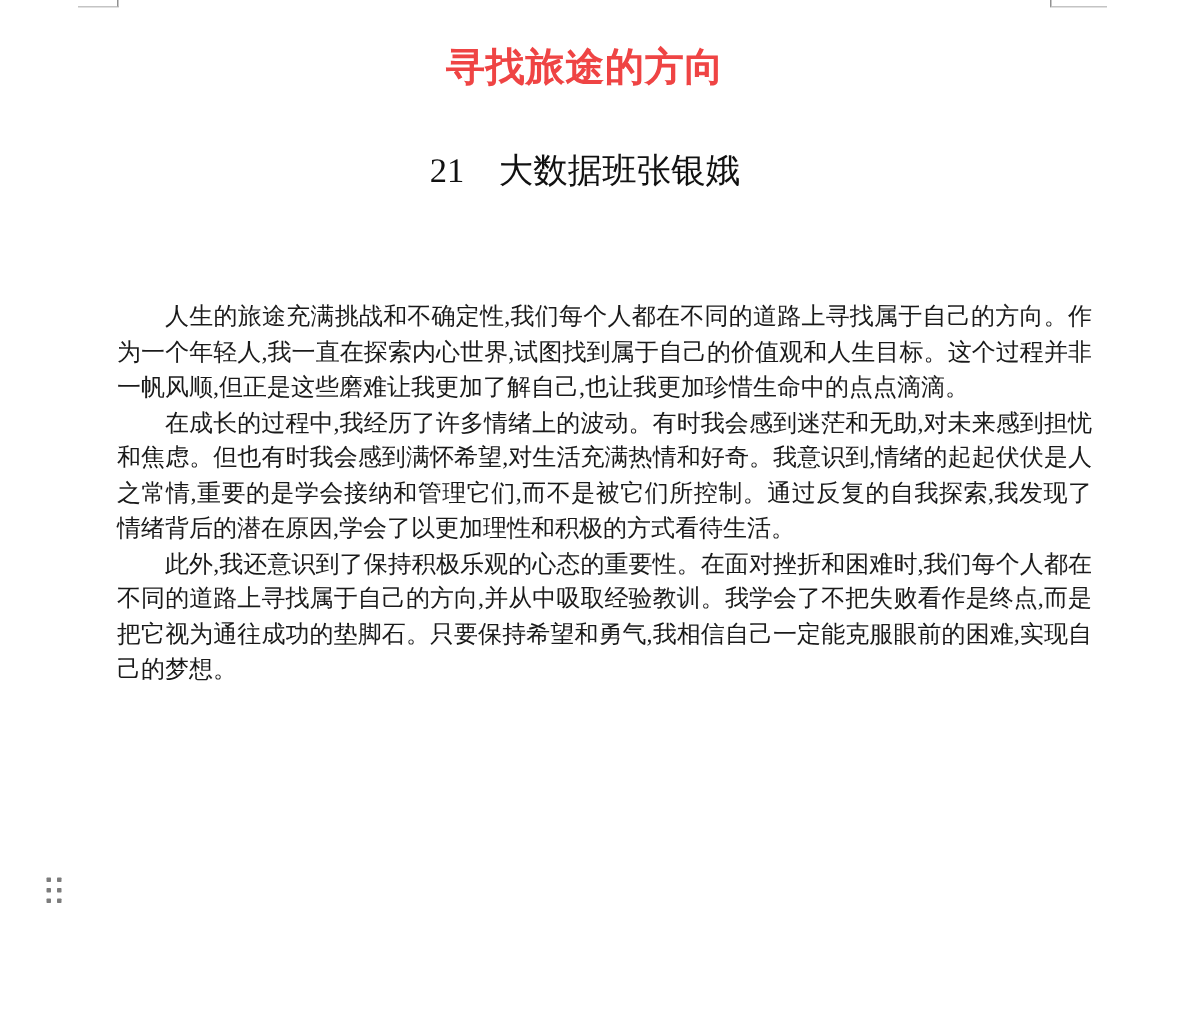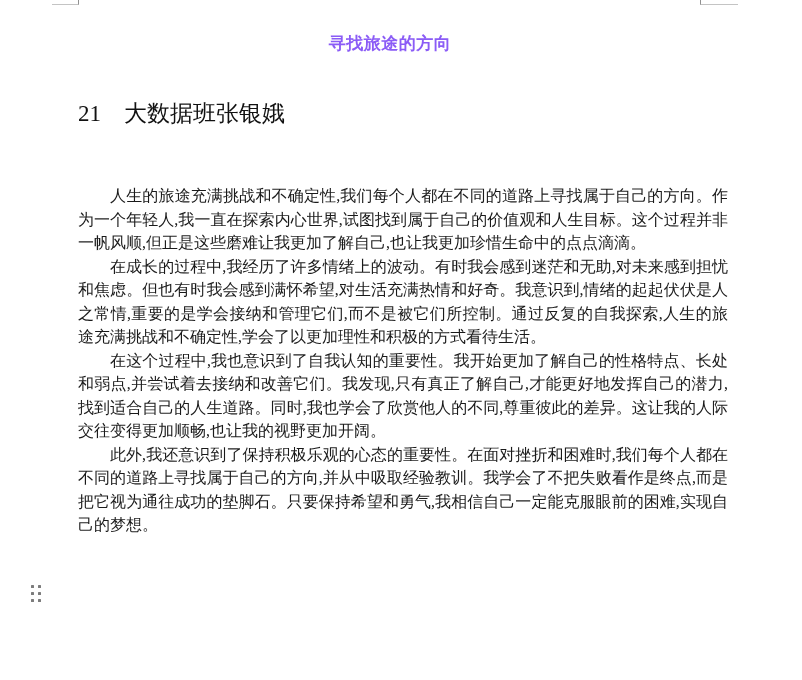--- a/index.html
+++ b/index.html
@@ -39,44 +39,44 @@
 
   
   .doc-title {
     position: absolute;
     top: 29px;
     left: 78px;
     width: 624px;
     margin: 0;
     text-align: center;
     font-family: "Liberation Sans", sans-serif;
-    font-size: 17px;
+    font-size: 26px;
     line-height: 30px;
     font-weight: 700;
-    color: #8b5cf6;
+    color: #ef4444;
     letter-spacing: 0.5px;
   }
   .doc-byline {
     position: absolute;
     top: 100px;
     left: 78px;
     width: 624px;
     margin: 0;
-    text-align: left;
+    text-align: center;
     font-family: "Liberation Serif", serif;
     font-size: 23px;
     line-height: 27px;
     font-weight: 400;
     color: #111111;
   }
 
   
   .doc-body {
     position: absolute;
-    top: 184px;
+    top: 200px;
     left: 78px;
     width: 650px;
     color: #1a1a1a;
     font-size: 16px;
     line-height: 23.5px;
     text-align: justify;
   }
   .doc-body p {
     margin: 0;
     text-indent: 2em;
@@ -110,22 +110,21 @@
 
   <div class="crop-mark left"></div>
   <div class="crop-mark right"></div>
 
   <h1 class="doc-title">寻找旅途的方向</h1>
 
   <h2 class="doc-byline">21　大数据班张银娥</h2>
 
   <div class="doc-body">
     <p>人生的旅途充满挑战和不确定性,我们每个人都在不同的道路上寻找属于自己的方向。作为一个年轻人,我一直在探索内心世界,试图找到属于自己的价值观和人生目标。这个过程并非一帆风顺,但正是这些磨难让我更加了解自己,也让我更加珍惜生命中的点点滴滴。</p>
-    <p>在成长的过程中,我经历了许多情绪上的波动。有时我会感到迷茫和无助,对未来感到担忧和焦虑。但也有时我会感到满怀希望,对生活充满热情和好奇。我意识到,情绪的起起伏伏是人之常情,重要的是学会接纳和管理它们,而不是被它们所控制。通过反复的自我探索,人生的旅途充满挑战和不确定性,学会了以更加理性和积极的方式看待生活。</p>
-    <p>在这个过程中,我也意识到了自我认知的重要性。我开始更加了解自己的性格特点、长处和弱点,并尝试着去接纳和改善它们。我发现,只有真正了解自己,才能更好地发挥自己的潜力,找到适合自己的人生道路。同时,我也学会了欣赏他人的不同,尊重彼此的差异。这让我的人际交往变得更加顺畅,也让我的视野更加开阔。</p>
+    <p>在成长的过程中,我经历了许多情绪上的波动。有时我会感到迷茫和无助,对未来感到担忧和焦虑。但也有时我会感到满怀希望,对生活充满热情和好奇。我意识到,情绪的起起伏伏是人之常情,重要的是学会接纳和管理它们,而不是被它们所控制。通过反复的自我探索,我发现了情绪背后的潜在原因,学会了以更加理性和积极的方式看待生活。</p>
     <p>此外,我还意识到了保持积极乐观的心态的重要性。在面对挫折和困难时,我们每个人都在不同的道路上寻找属于自己的方向,并从中吸取经验教训。我学会了不把失败看作是终点,而是把它视为通往成功的垫脚石。只要保持希望和勇气,我相信自己一定能克服眼前的困难,实现自己的梦想。</p>
   </div>
 
   <div class="drag-handle" title="">
     <i></i>
     <i></i>
     <i></i>
     <i></i>
     <i></i>
     <i></i>

